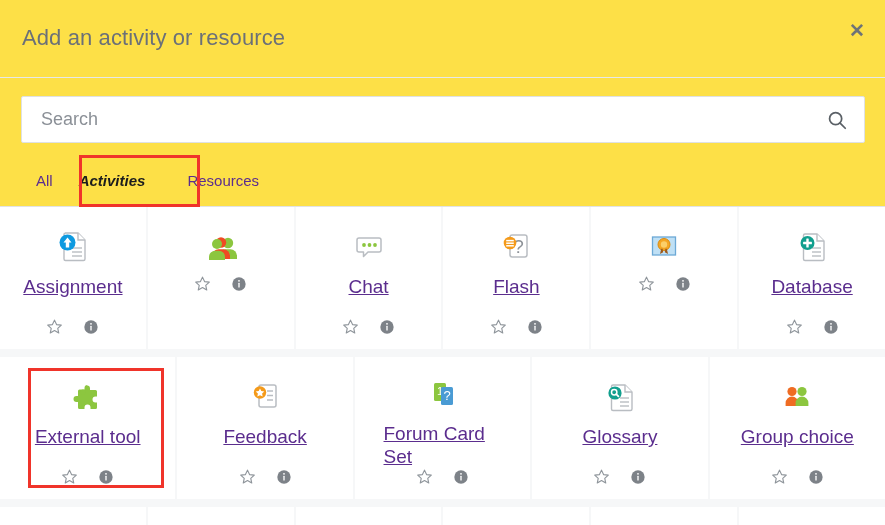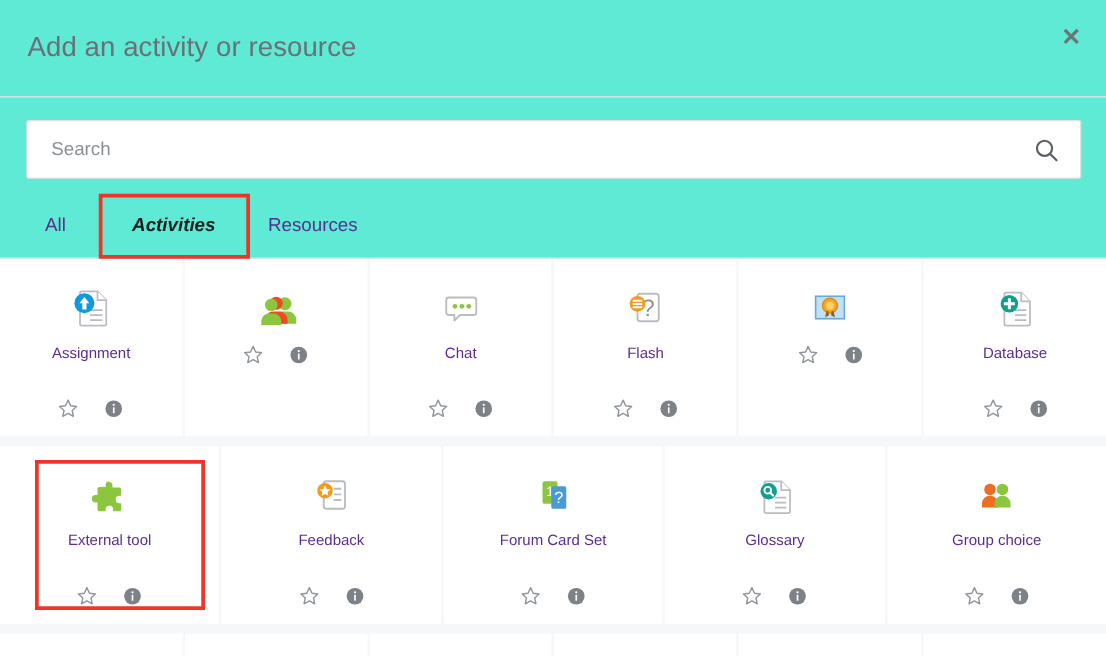--- a/index.html
+++ b/index.html
@@ -6,21 +6,21 @@
   html, body {
     margin: 0; padding: 0;
     width: 885px; height: 525px;
     overflow: hidden;
     background: #ffffff;
     font-family: "Liberation Sans", sans-serif;
   }
 
   .modal {
     width: 885px; height: 525px;
-    background: #5eead4;
+    background: #fde047;
     position: relative;
     overflow: hidden;
   }
 
   
   .modal-header {
     height: 78px;
     border-bottom: 1px solid #e6e8ea;
     display: flex;
     align-items: center;
@@ -61,21 +61,21 @@
     display: flex;
     align-items: center;
     padding: 0 16px 0 17px;
     background: #fff;
     position: relative;
   }
   .search-input {
     flex: 1;
     border: none;
     outline: none;
-    font-size: 15px;
+    font-size: 18px;
     color: #3f474e;
     font-family: "Liberation Sans", sans-serif;
     background: transparent;
   }
   .search-input::placeholder { color: #8b9097; opacity: 1; }
   .search-icon { width: 22px; height: 22px; color: #5a6066; flex: 0 0 auto; }
 
   
   .tabs-row {
     position: relative;
@@ -88,21 +88,21 @@
   }
   .tab {
     font-size: 15px;
     color: #5b2d8e;
     padding: 6px 2px;
     margin-right: 38px;
     cursor: pointer;
     white-space: nowrap;
     text-decoration: none;
   }
-  .tab.first { margin-right: 49px; }
+  .tab.first { margin-right: 22px; }
   .tab.active {
     color: #1b1c1d;
     font-weight: bold;
     font-style: italic;
   }
   .tab-highlight {
     position: absolute;
     left: 79px; top: 155px;
     width: 121px; height: 52px;
     border: 3px solid #f0342a;
@@ -137,27 +137,28 @@
     min-width: 0;
   }
   .card .icon-slot {
     height: 46px;
     display: flex;
     align-items: center;
     justify-content: center;
     margin-bottom: 6px;
   }
   .card .card-label {
-    font-size: 12px;
+    font-size: 19px;
     color: #5b2d8e;
-    text-align: center;
+    text-align: left;
     line-height: 1.22;
     padding: 0 6px;
     max-width: 130px;
     flex: 1 1 auto;
+    text-decoration: underline;
   }
   .card .card-actions {
     display: flex;
     gap: 20px;
     align-items: center;
     justify-content: center;
     padding-bottom: 14px;
   }
   .star-icon { width: 17px; height: 17px; color: #8f959b; cursor: pointer; }
   .info-icon { width: 16px; height: 16px; color: #7d8288; cursor: pointer; }

